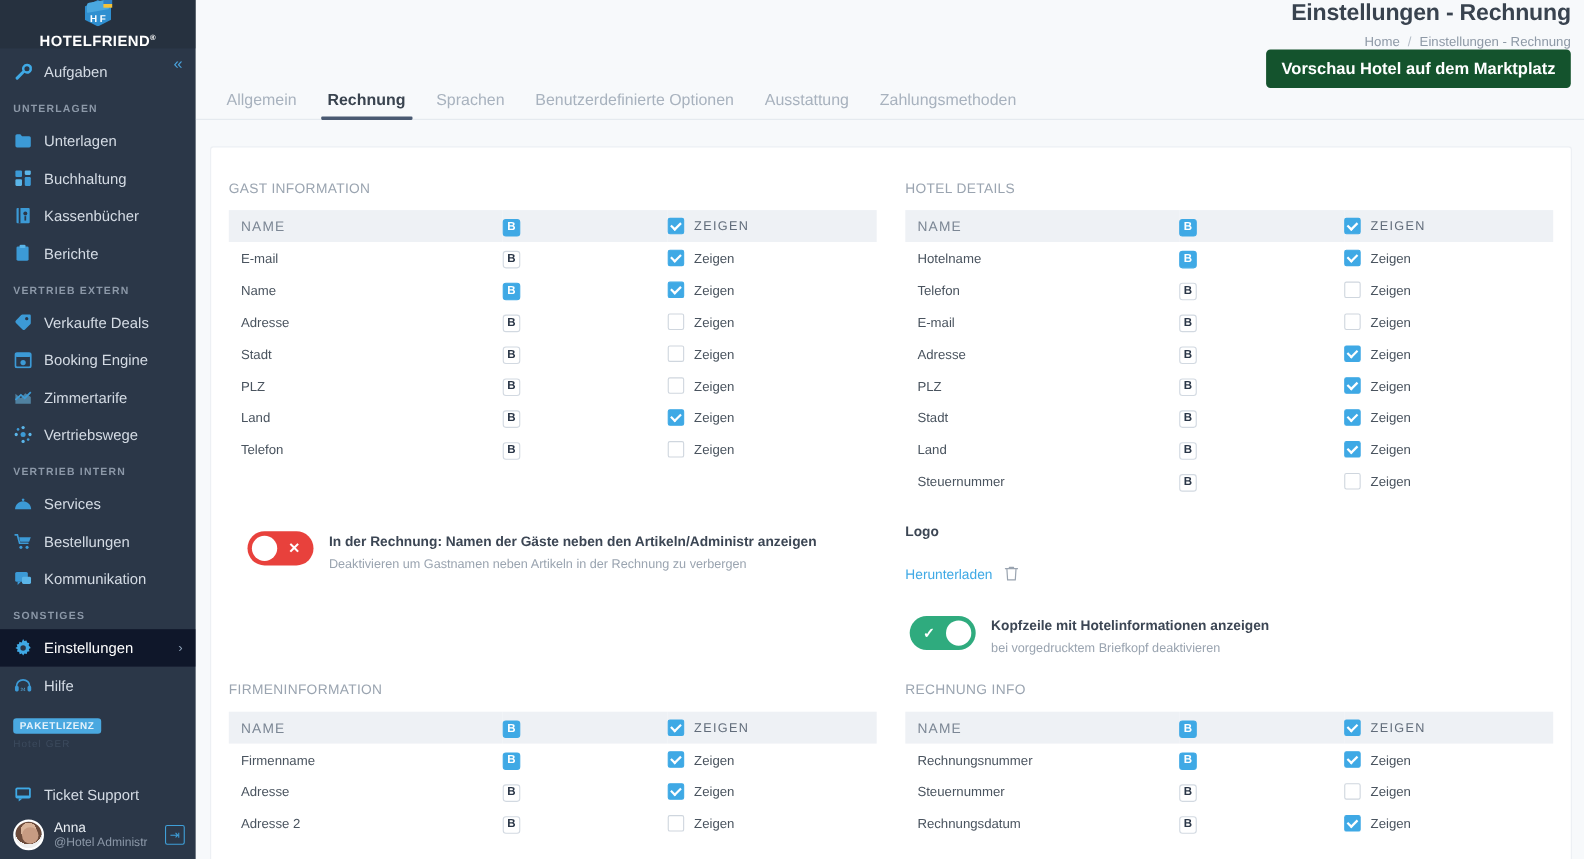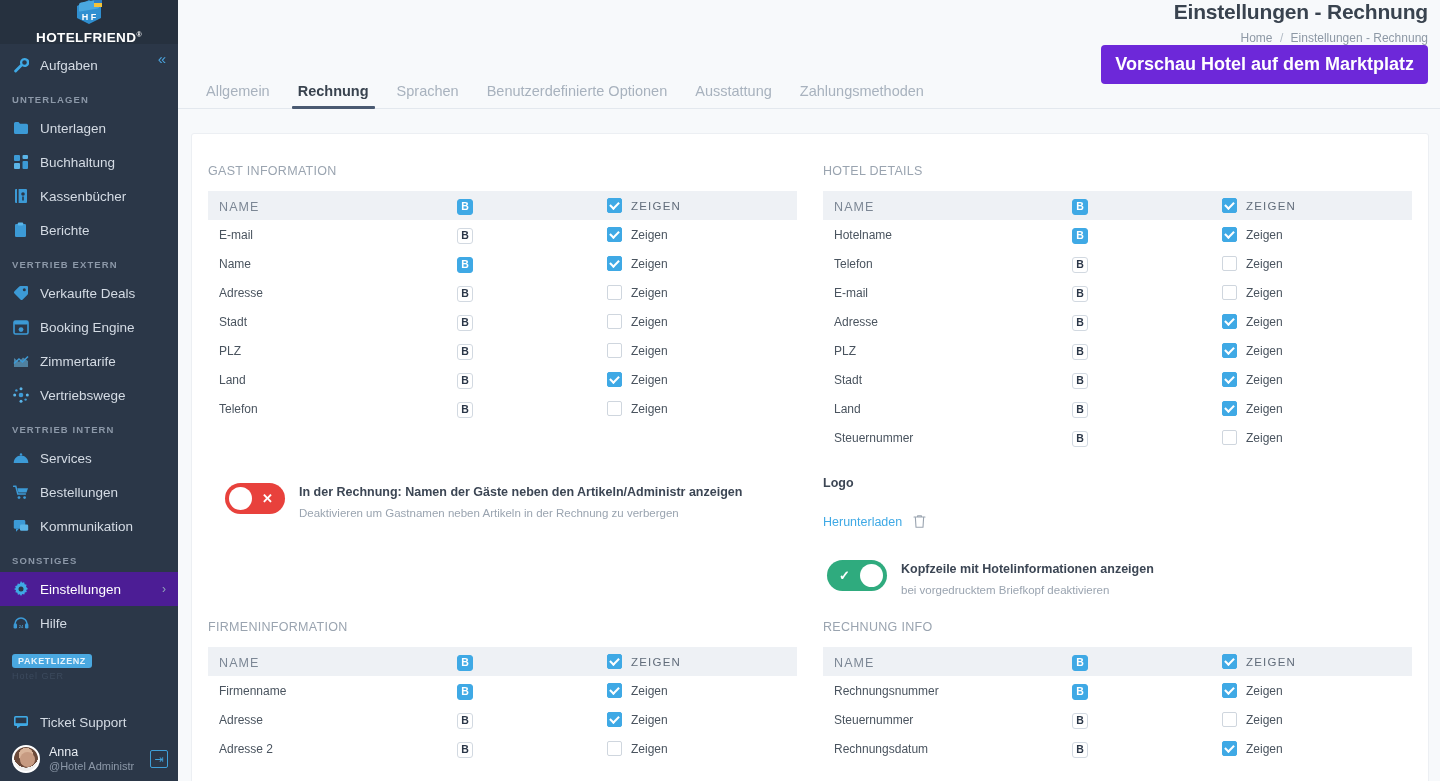--- a/index.html
+++ b/index.html
@@ -67,21 +67,21 @@
 
   .sb-section {
     font-size: 9.5px; letter-spacing: 1.1px; font-weight: bold;
     color: #8c98a8; padding: 12px 0 6px 12px; text-transform: uppercase;
   }
   .sb-item {
     display: flex; align-items: center; gap: 11px;
     height: 34px; padding: 0 12px;
     font-size: 13.5px; color: #d4dbe4; cursor: pointer;
   }
-  .sb-item.active { background: #4c1d95; color: #ffffff; }
+  .sb-item.active { background: #0f172a; color: #ffffff; }
   .sb-ico { width: 17px; height: 17px; flex: 0 0 17px; display: flex; align-items: center; justify-content: center; }
   .sb-ico svg { display:block; }
   .sb-chevron { margin-left: auto; color: #8fa3b8; font-size: 12px; }
 
   .sb-badge-wrap { padding: 10px 12px 0 12px; }
   .sb-badge {
     display: inline-block; background: #4aa8e0; color: #e6f3fb;
     font-size: 9px; letter-spacing: .6px; font-weight: bold;
     padding: 2px 6px; border-radius: 3px;
   }
@@ -130,22 +130,22 @@
     flex-direction: column;
   }
   .page-title {
     font-size: 21px; font-weight: bold; color: #39434f; letter-spacing: -.2px;
   }
   .breadcrumb { margin-left: 9px; font-size: 12px; color: #8e99a6; padding-top: 7px; }
   .breadcrumb .sep { margin: 0 4px; color: #b3bcc6; }
   .breadcrumb .crumb { cursor: pointer; }
   .preview-btn {
     margin-left: auto;
-    background: #6d28d9; color: #ffffff;
-    font-size: 18px; font-weight: bold;
+    background: #14532d; color: #ffffff;
+    font-size: 15px; font-weight: bold;
     padding: 9px 14px; border-radius: 4px; border: 0; cursor: pointer;
   }
 
   .tabs {
     display: flex; align-items: flex-end; gap: 0;
     padding-left: 14px; height: 47px;
     border-bottom: 1px solid #e3e8ee;
     background: #f7f9fb;
   }
   .tab {

